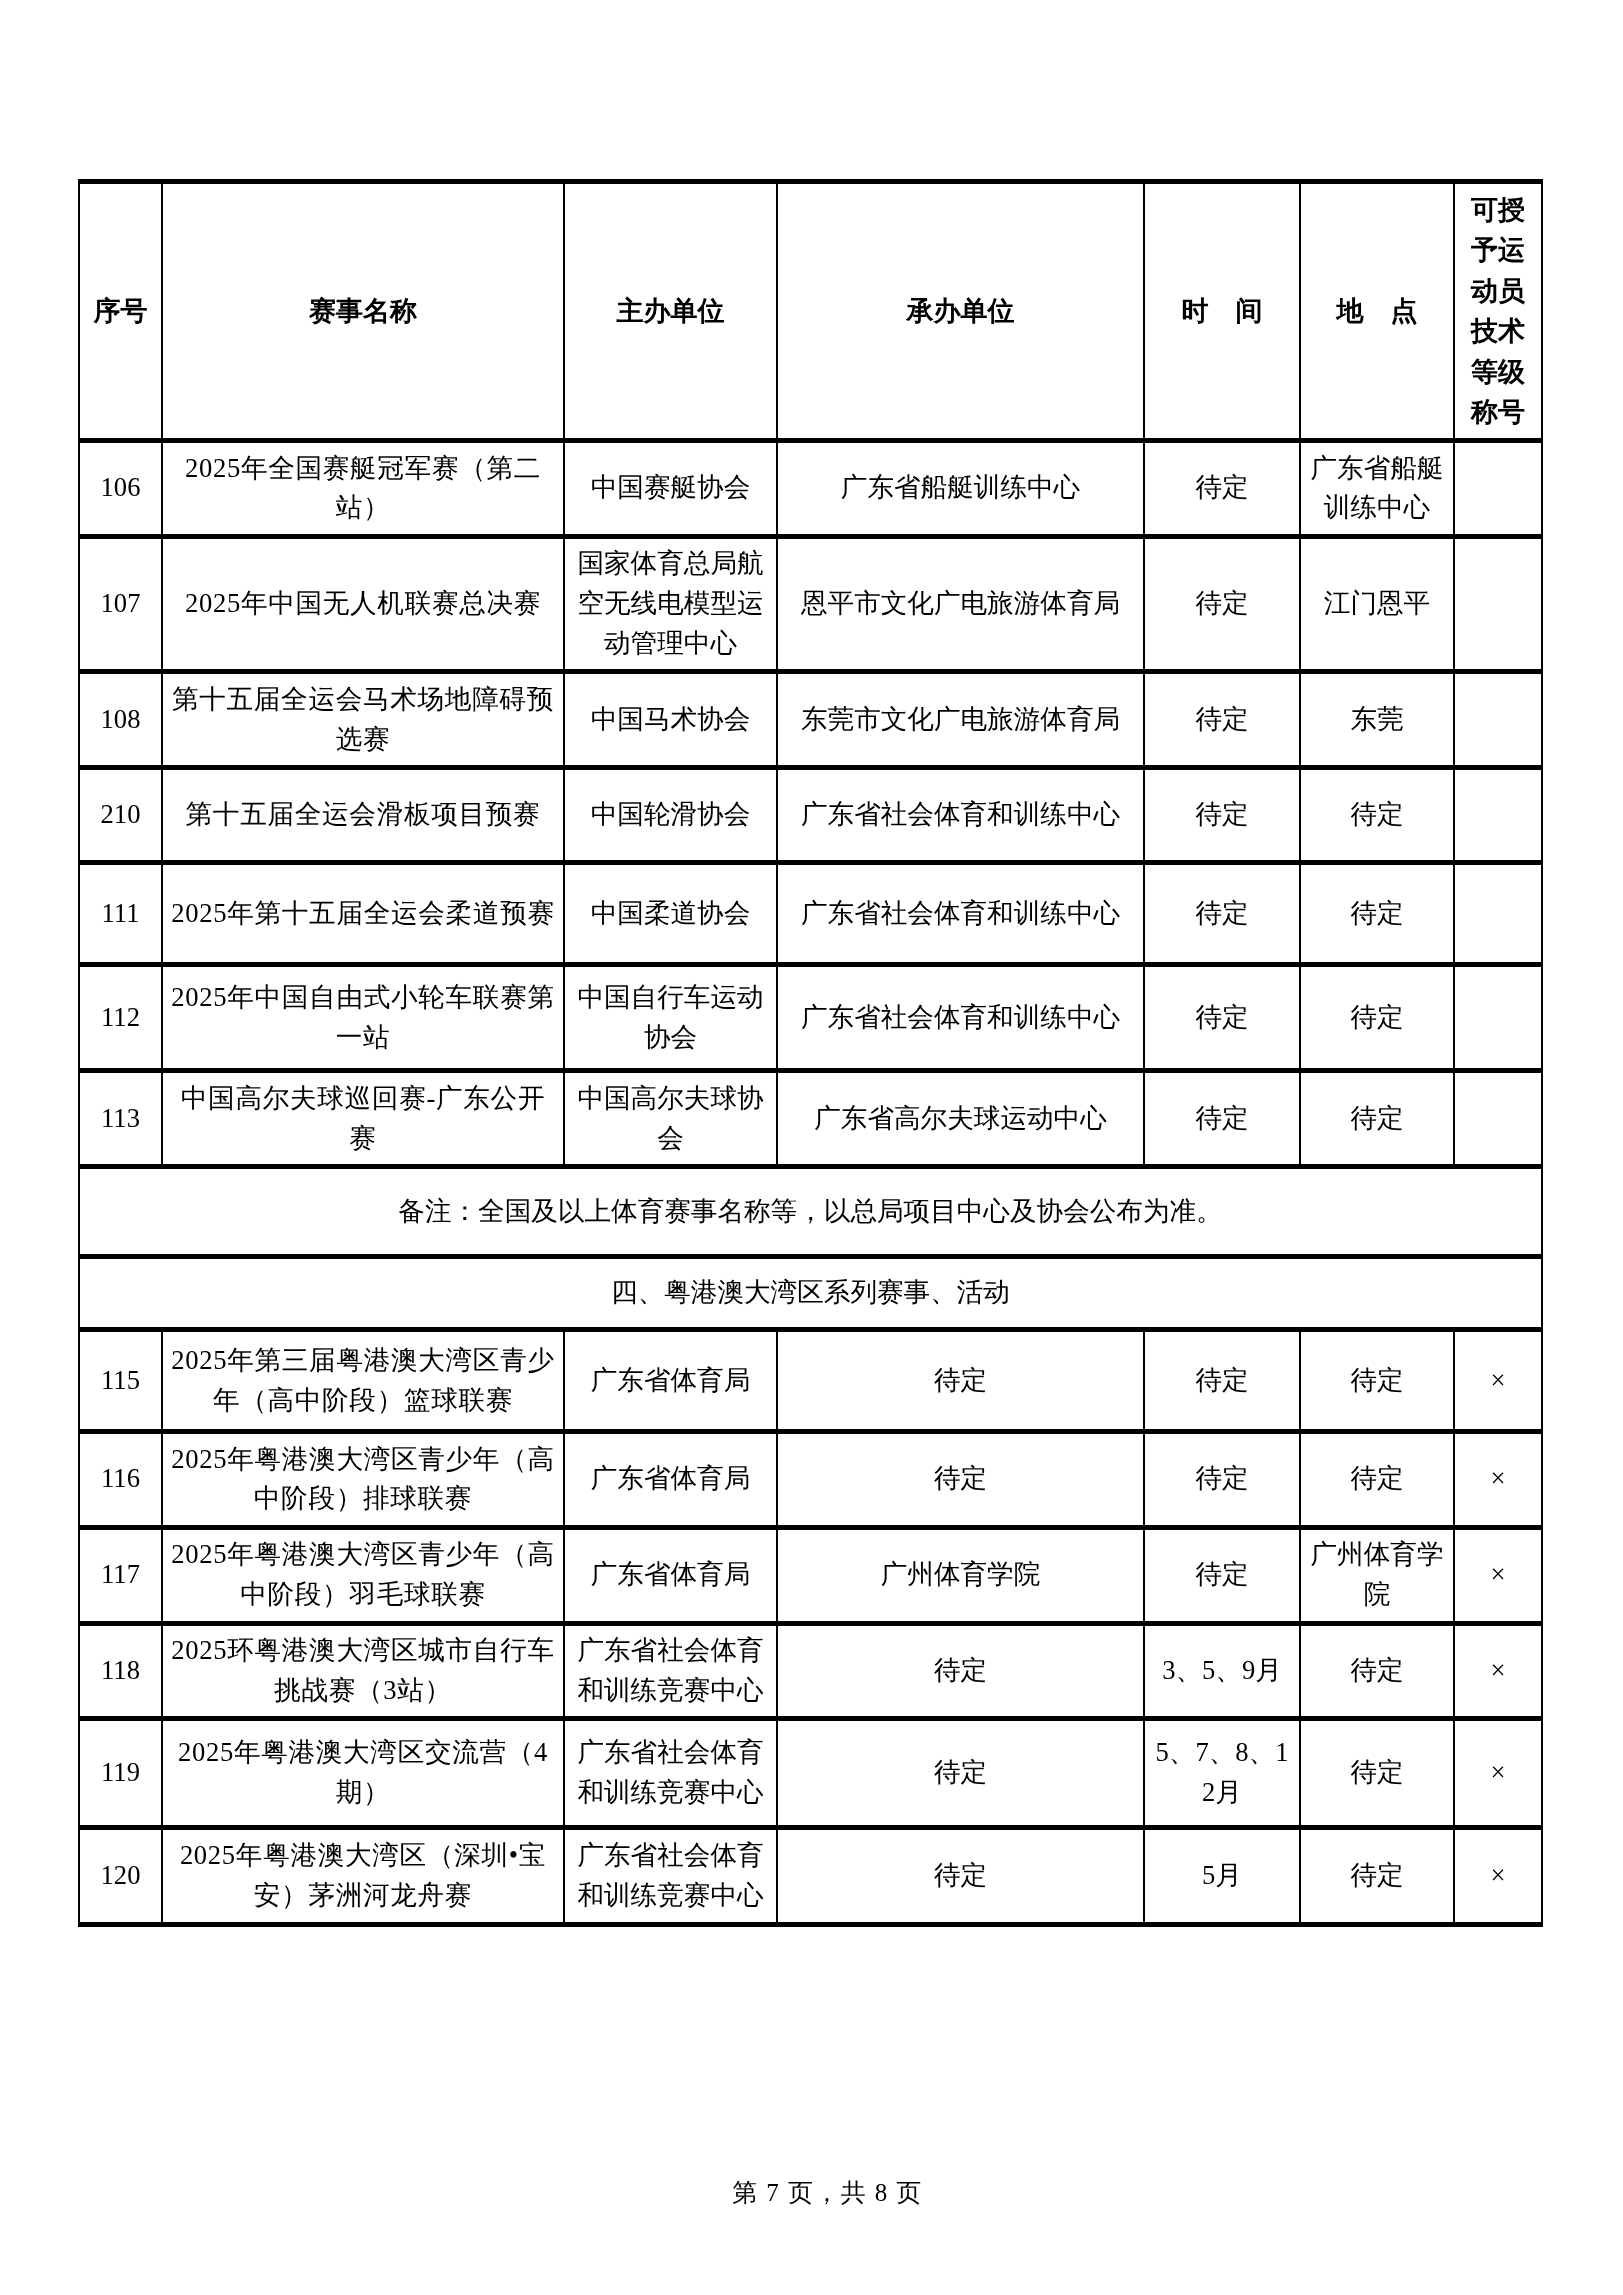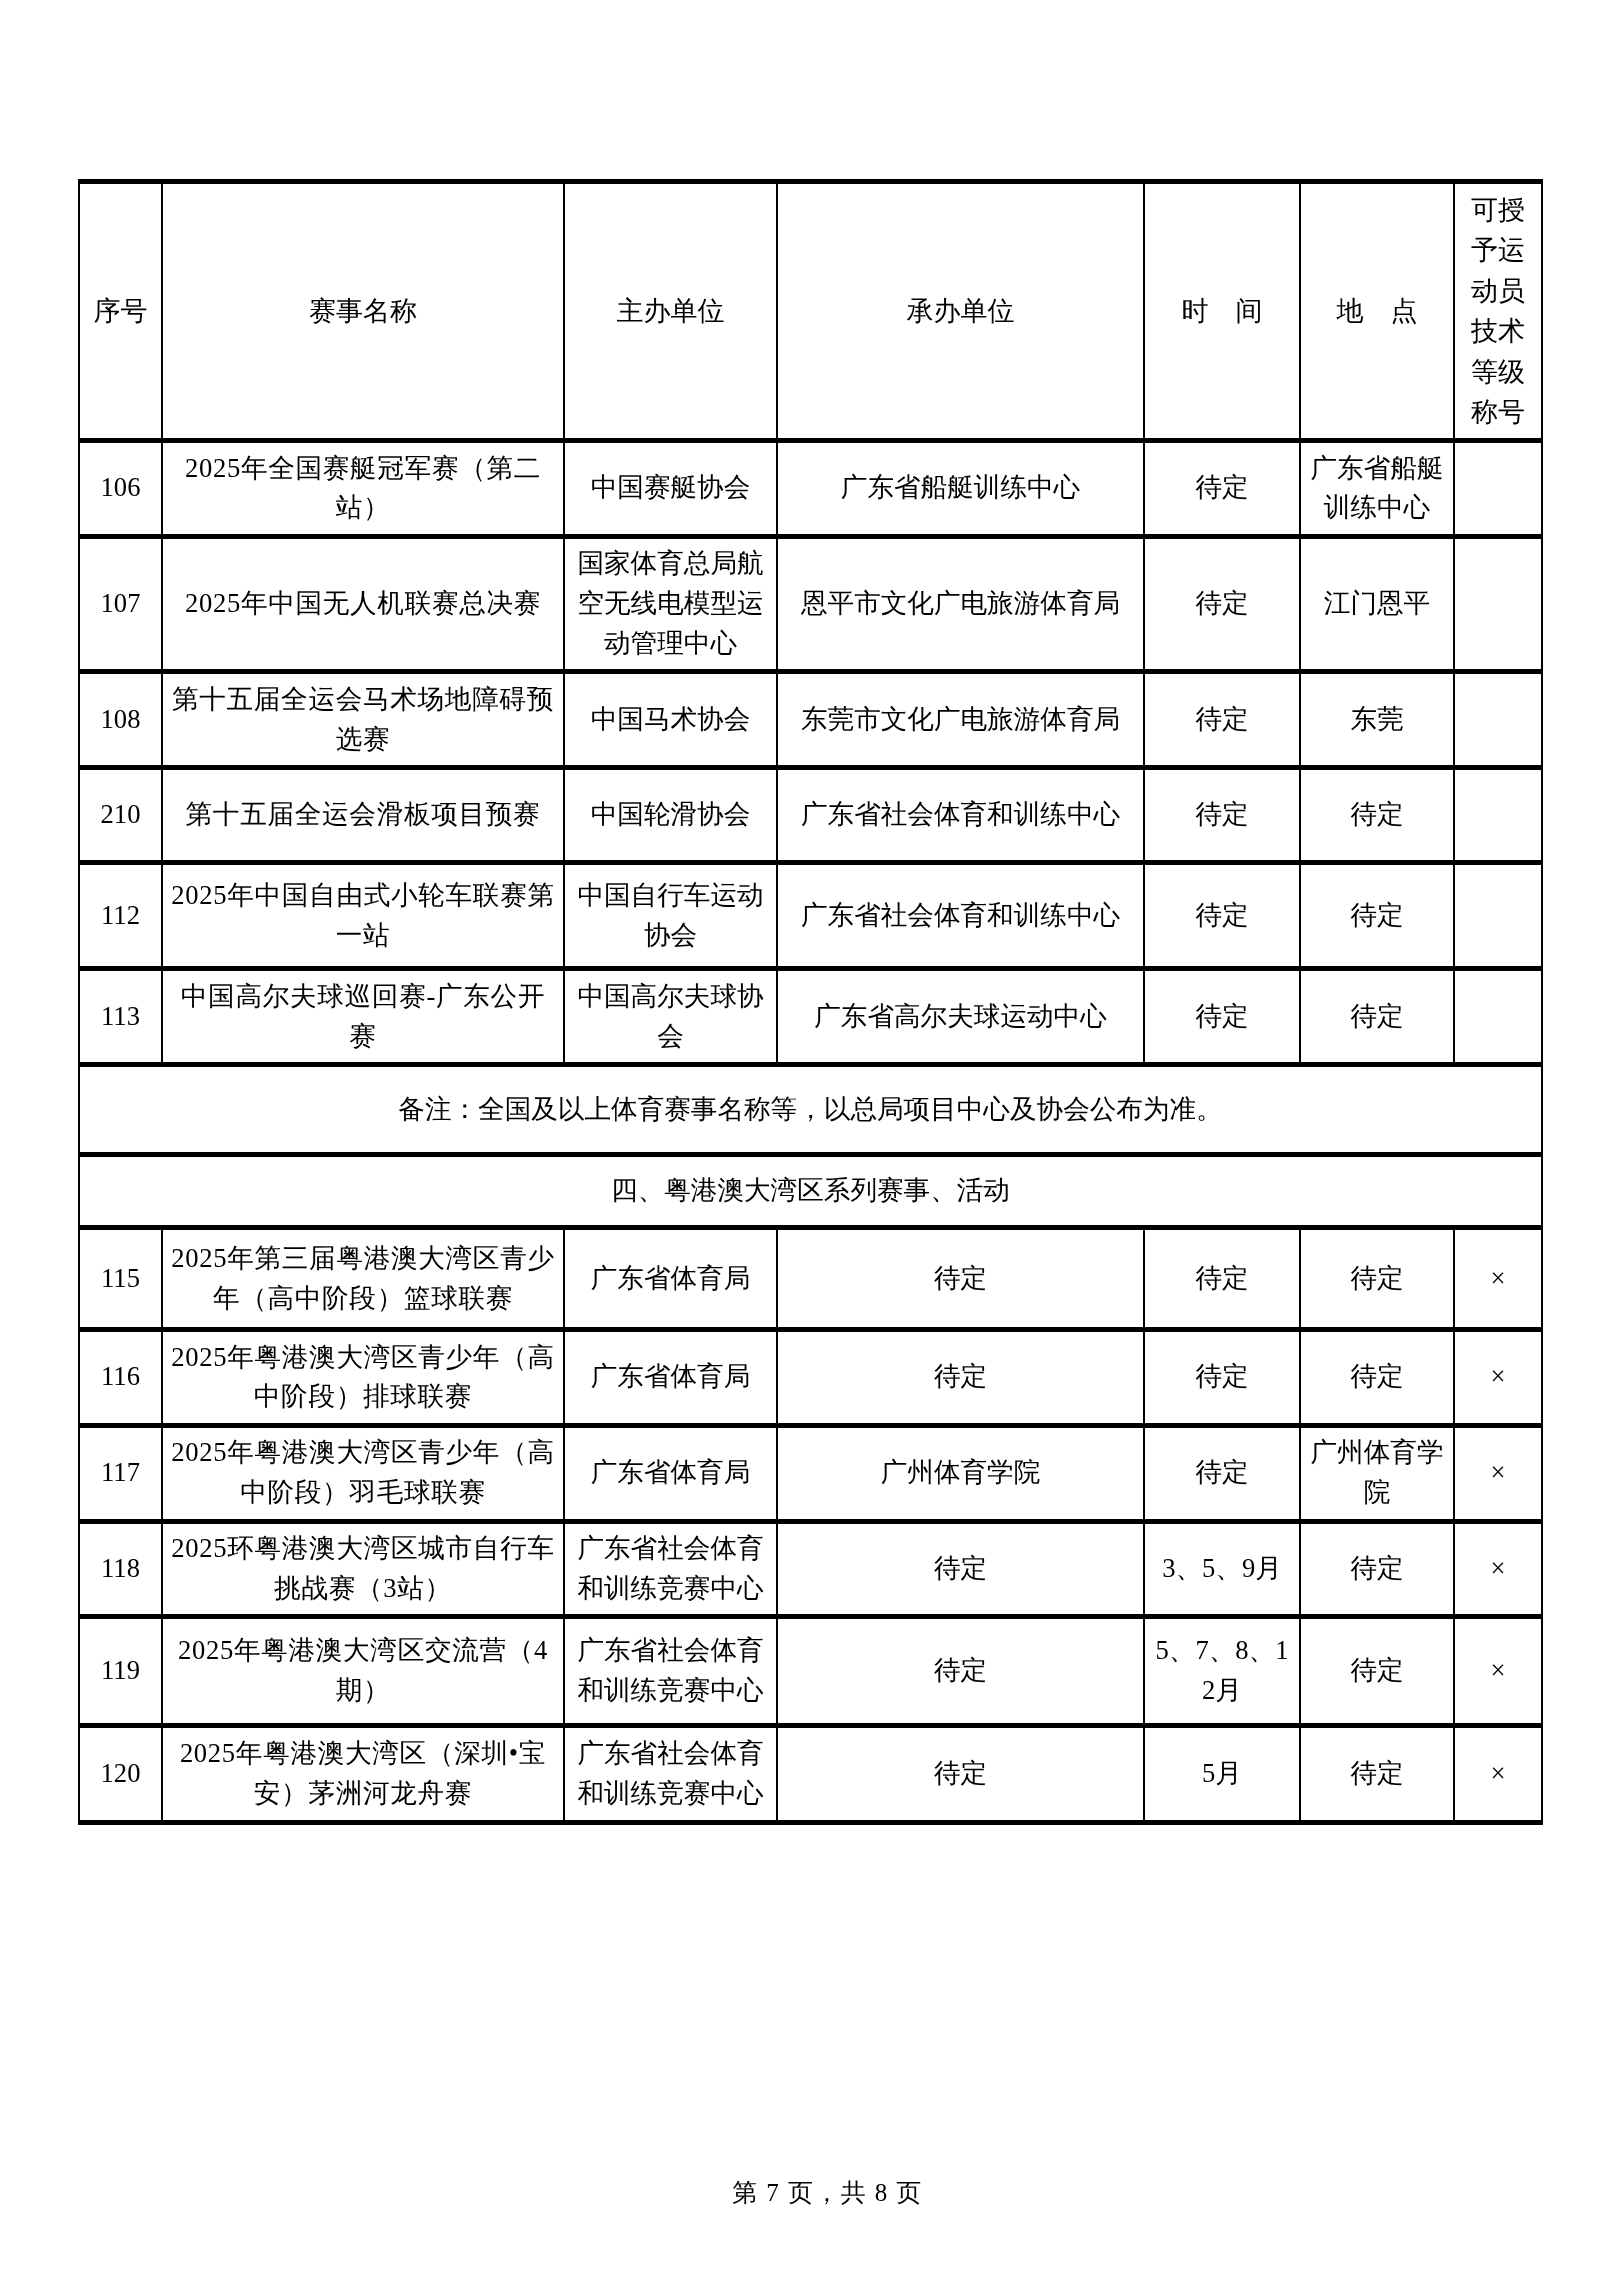--- a/index.html
+++ b/index.html
@@ -41,21 +41,21 @@
     font-size: 26.6px;
     line-height: 1.5;
     padding: 5.5px 6.8px;
     text-align: center;
     vertical-align: middle;
     word-break: break-all;
     overflow: hidden;
   }
   table.events thead tr { height: 243px; }
   table.events th {
-    font-weight: 400;
+    font-weight: 700;
     font-size: 27px;
   }
   th.grade-header {
     padding: 5.5px 4.1px;
     line-height: 1.55;
   }
   td.name-cell {
     text-align: left;
     padding-left: 5.5px;
     padding-right: 4.1px;
@@ -139,20 +139,29 @@
     </tr>
         <tr style="height: 95px;">
       <td>210</td>
       <td class="name-cell">第十五届全运会滑板项目预赛</td>
       <td>中国轮滑协会</td>
       <td>广东省社会体育和训练中心</td>
       <td>待定</td>
       <td>待定</td>
       <td class="grade-cell"></td>
     </tr>
+        <tr style="height: 102px;">
+      <td>111</td>
+      <td class="name-cell">2025年第十五届全运会柔道预赛</td>
+      <td>中国柔道协会</td>
+      <td>广东省社会体育和训练中心</td>
+      <td>待定</td>
+      <td>待定</td>
+      <td class="grade-cell"></td>
+    </tr>
         <tr style="height: 106px;">
       <td>112</td>
       <td class="name-cell">2025年中国自由式小轮车联赛第一站</td>
       <td>中国自行车运动协会</td>
       <td>广东省社会体育和训练中心</td>
       <td>待定</td>
       <td>待定</td>
       <td class="grade-cell"></td>
     </tr>
         <tr style="height: 85px;">

